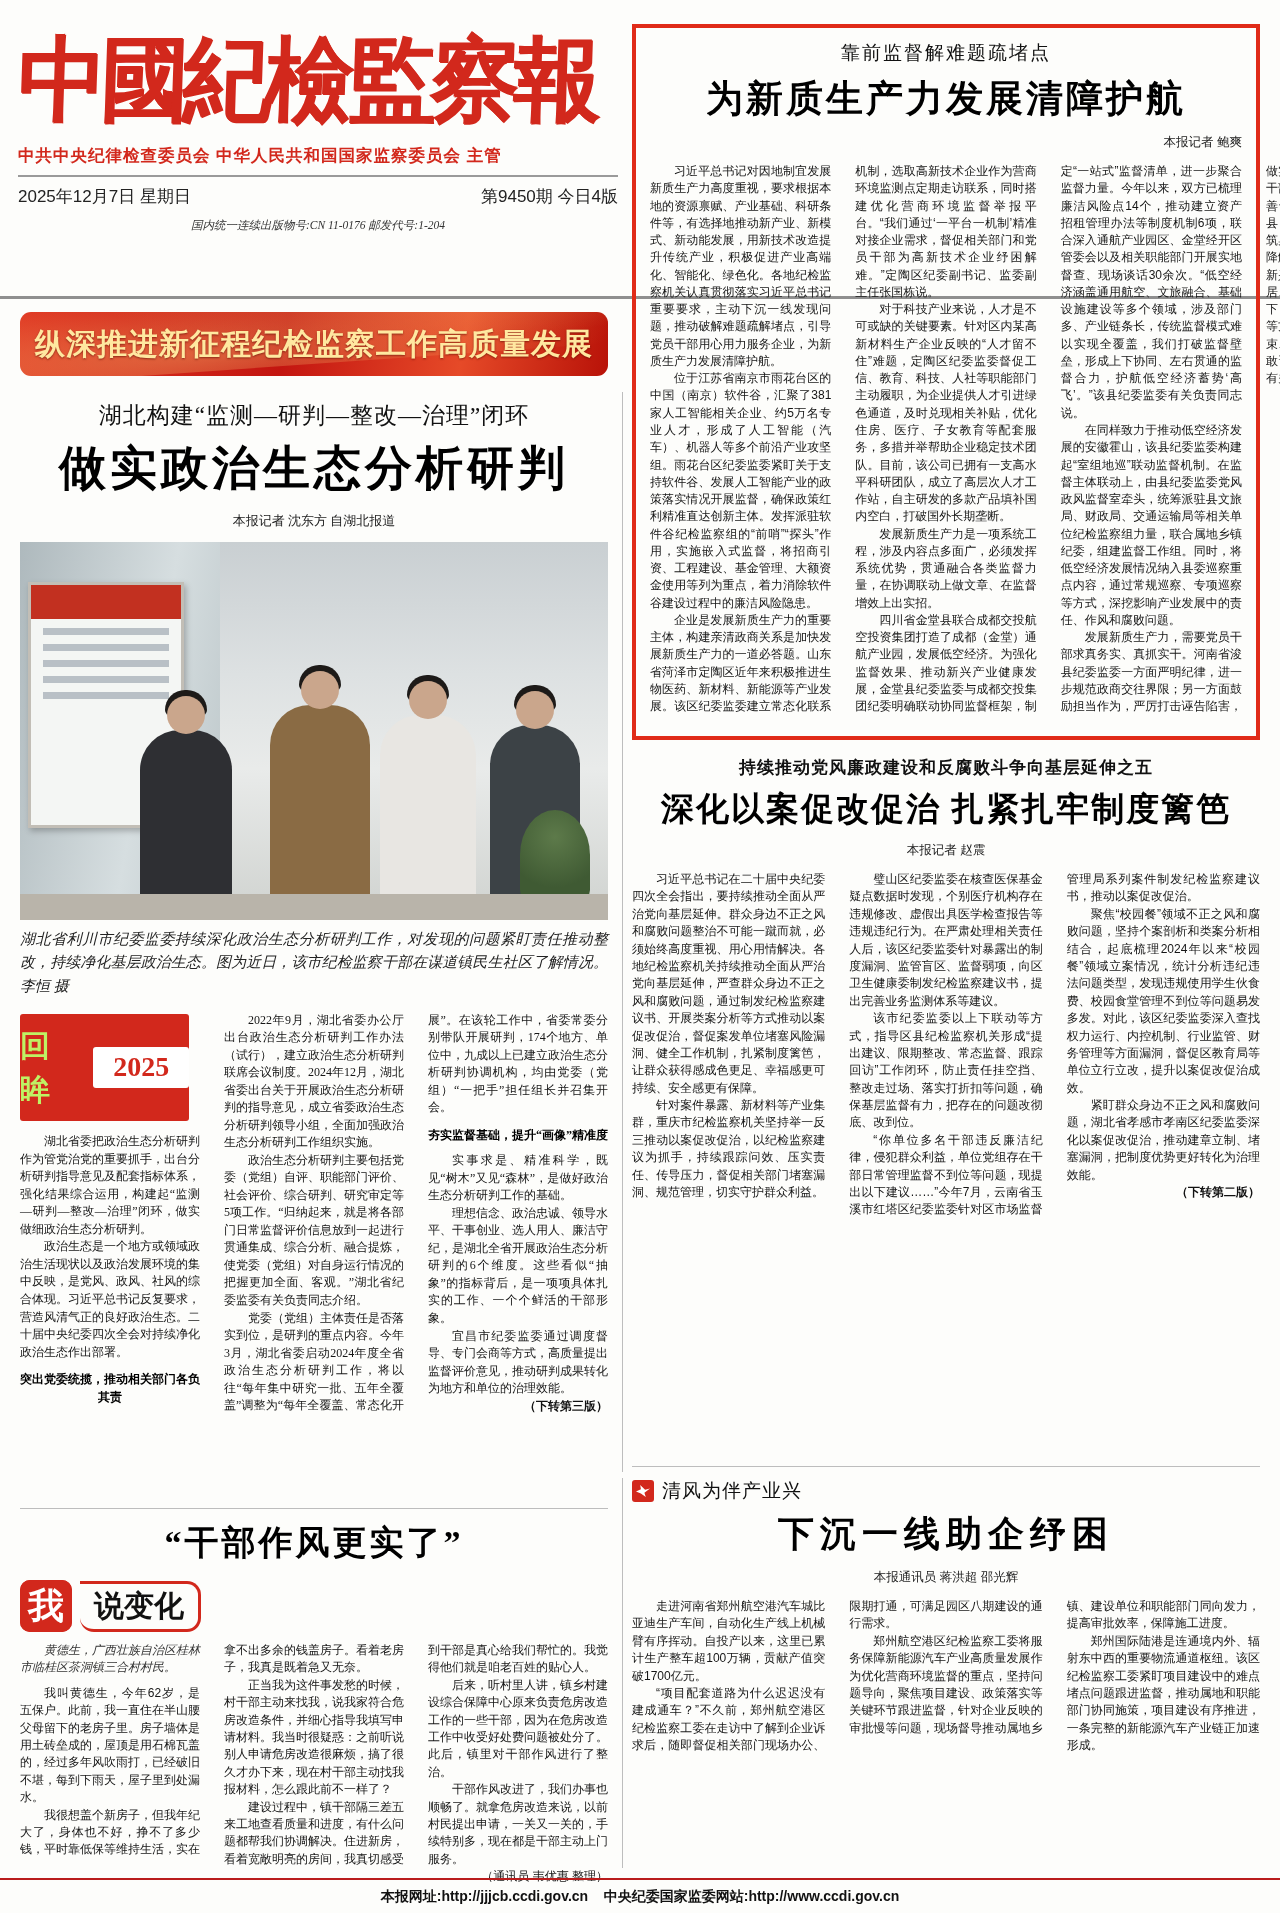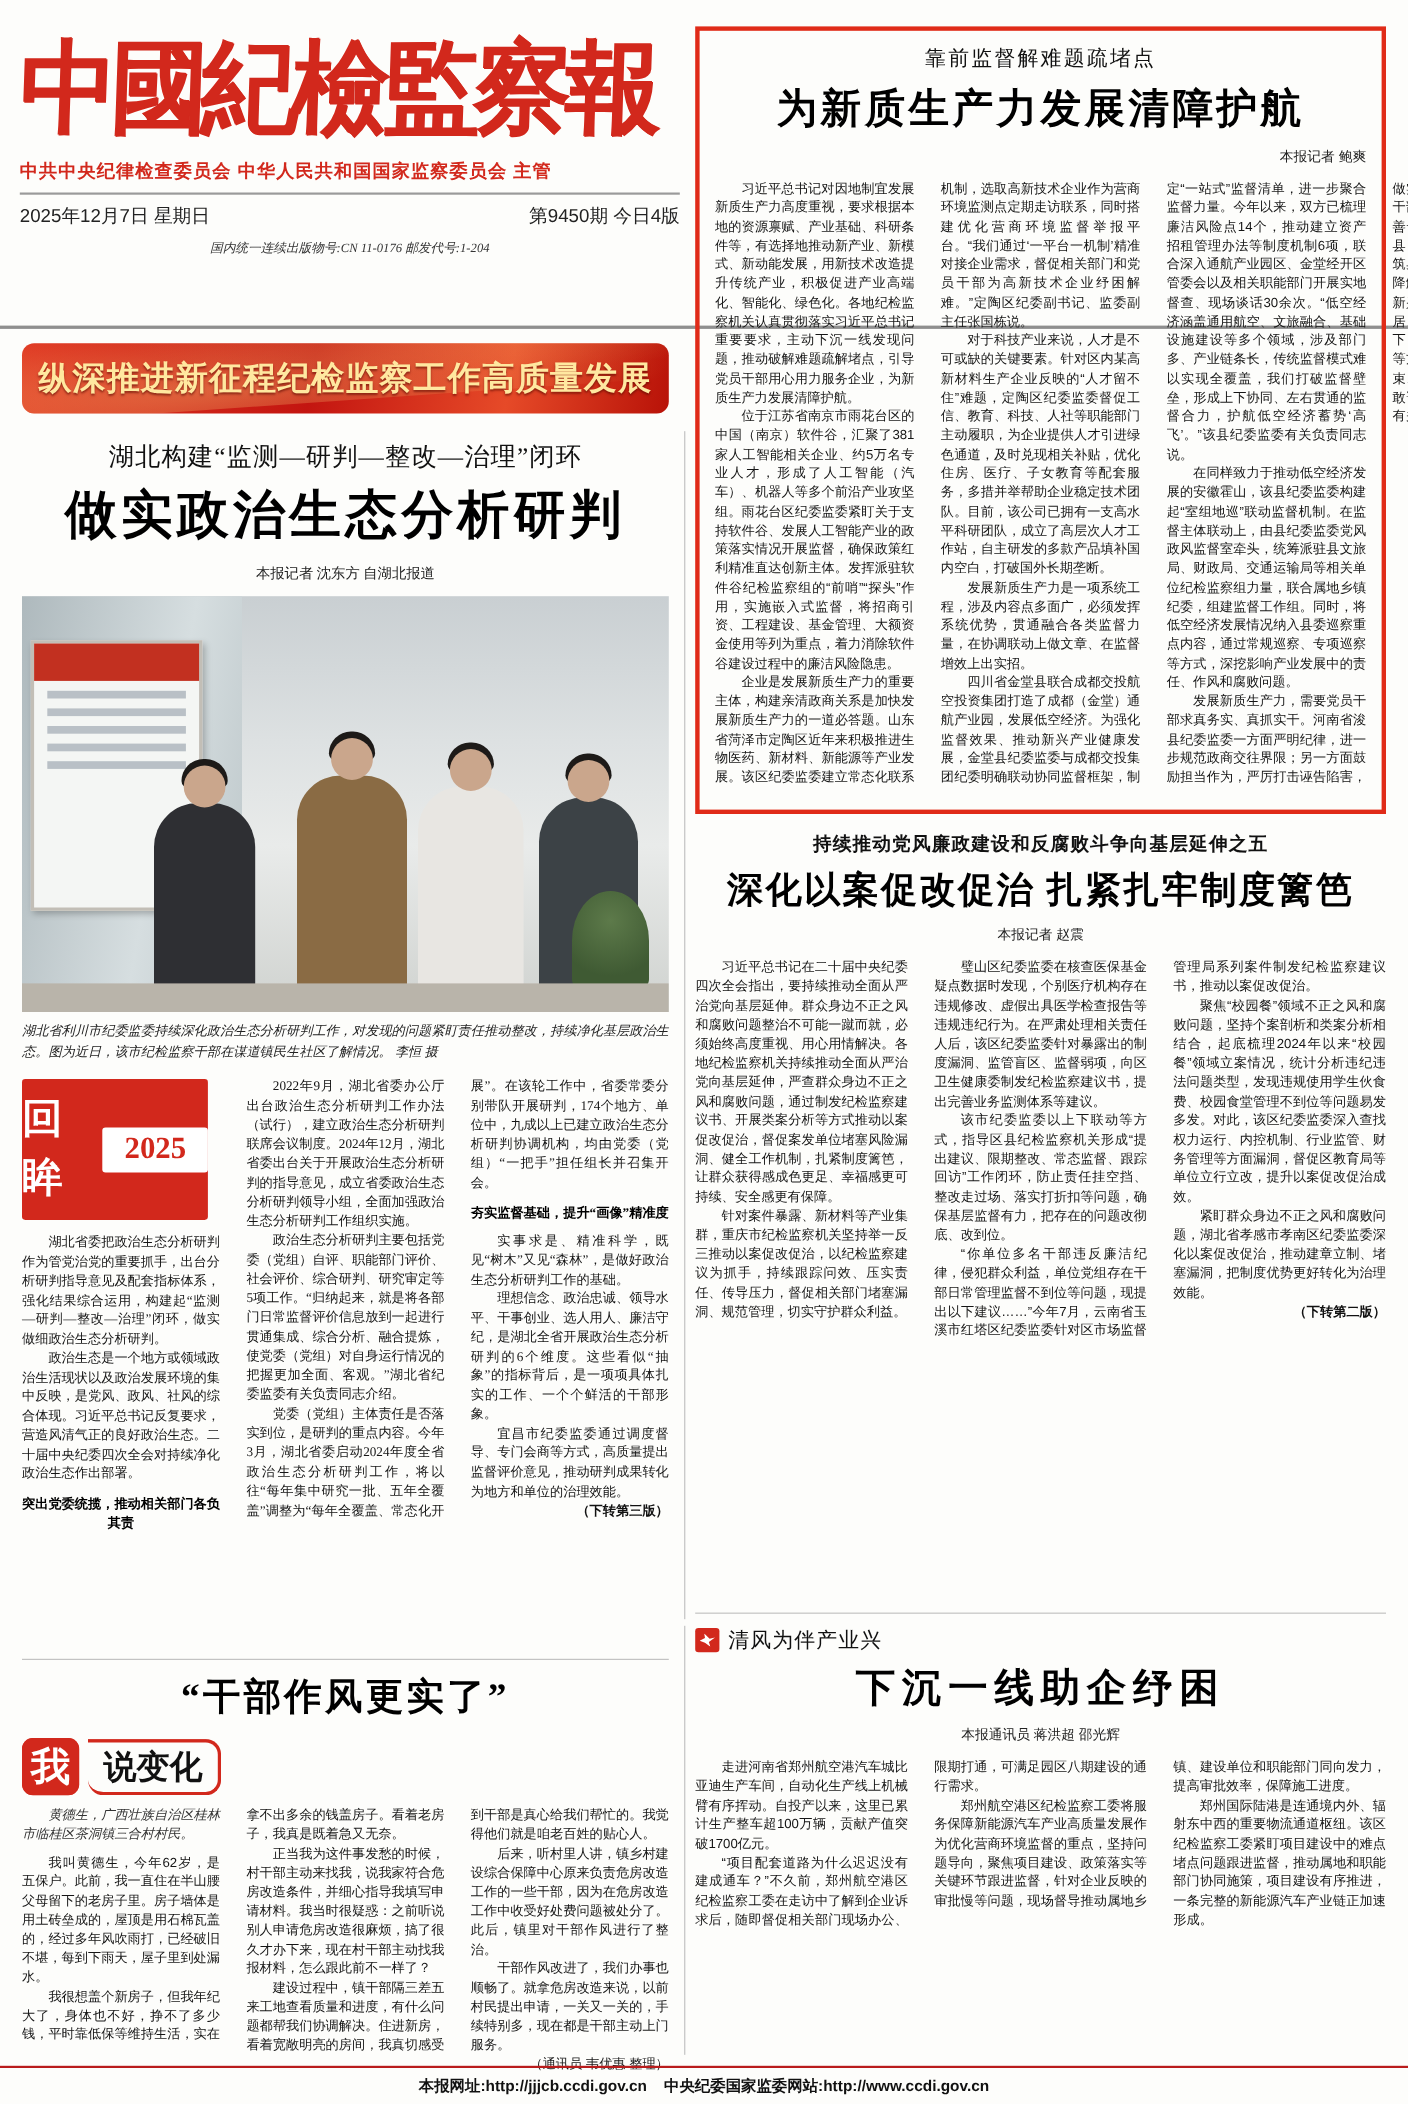--- a/index.html
+++ b/index.html
@@ -50,33 +50,33 @@
   #photo .fig{position:absolute;bottom:-20px;border-radius:40px 40px 0 0;}
   #photo .head{position:absolute;left:50%;transform:translateX(-50%);top:-34px;width:38px;height:38px;border-radius:50%;background:#caa68c;}
   #photo .hair{position:absolute;left:50%;transform:translateX(-50%);top:-40px;width:42px;height:26px;border-radius:20px 20px 6px 6px;background:#1d1a18;}
   #photo .f1{left:120px;width:92px;height:210px;background:#2e2f33;}
   #photo .f2{left:250px;width:100px;height:235px;background:#8a6b44;}
   #photo .f3{left:360px;width:96px;height:225px;background:#e8e6e2;}
   #photo .f4{left:470px;width:90px;height:215px;background:#3c4246;}
   #photo .plant{position:absolute;right:18px;bottom:20px;width:70px;height:90px;border-radius:50% 50% 10px 10px;
      background:radial-gradient(circle at 50% 30%,#5d7a4a,#3f5a33 70%);}
   #photo .floor{position:absolute;left:0;bottom:0;width:100%;height:26px;background:#b9b4aa;}
-  #caption{font-size:12px;line-height:1.55;color:#222;text-align:justify;margin-top:8px;}
+  #caption{font-size:15px;line-height:1.55;color:#222;text-align:justify;margin-top:8px;}
   #caption .credit{white-space:nowrap;}
 
   
   .cols{column-gap:24px;text-align:justify;}
   .cols p{margin:0;text-indent:2em;}
   .cols p.noind{text-indent:0;}
   .cols p.sub{font-weight:900;text-indent:0;text-align:center;margin:10px 0 8px;color:#000;}
   .jump{color:#111;font-weight:bold;}
   #lead-body{margin-top:14px;height:548px;column-count:3;font-size:12px;line-height:1.46;color:#151515;}
   #huimou{break-inside:avoid;width:94%;background:#d2281c;border-radius:3px;margin:2px 0 12px;
      display:flex;align-items:center;justify-content:center;gap:10px;padding:10px 0;}
-  #huimou .h1{color:#ffffff;font-weight:900;font-size:37px;letter-spacing:2px;}
+  #huimou .h1{color:#bef264;font-weight:900;font-size:30px;letter-spacing:2px;}
   #huimou .h2{background:#fff;color:#d2281c;font-weight:900;font-size:28px;padding:0 20px;border-radius:3px;}
 
   
   #boxart{position:absolute;left:632px;top:24px;width:628px;height:716px;border:4px solid #e02b18;
      box-sizing:border-box;padding:12px 14px 10px;}
   #boxart .kicker{text-align:center;font-size:19px;letter-spacing:2px;color:#111;}
   #boxart .headline{text-align:center;font-size:37px;font-weight:900;letter-spacing:3px;margin-top:8px;color:#000;}
   #boxart .byline{text-align:right;font-size:12.5px;margin-top:10px;color:#222;}
   #box-body{margin-top:12px;height:566px;column-count:3;font-size:12px;line-height:1.44;color:#151515;}
 

